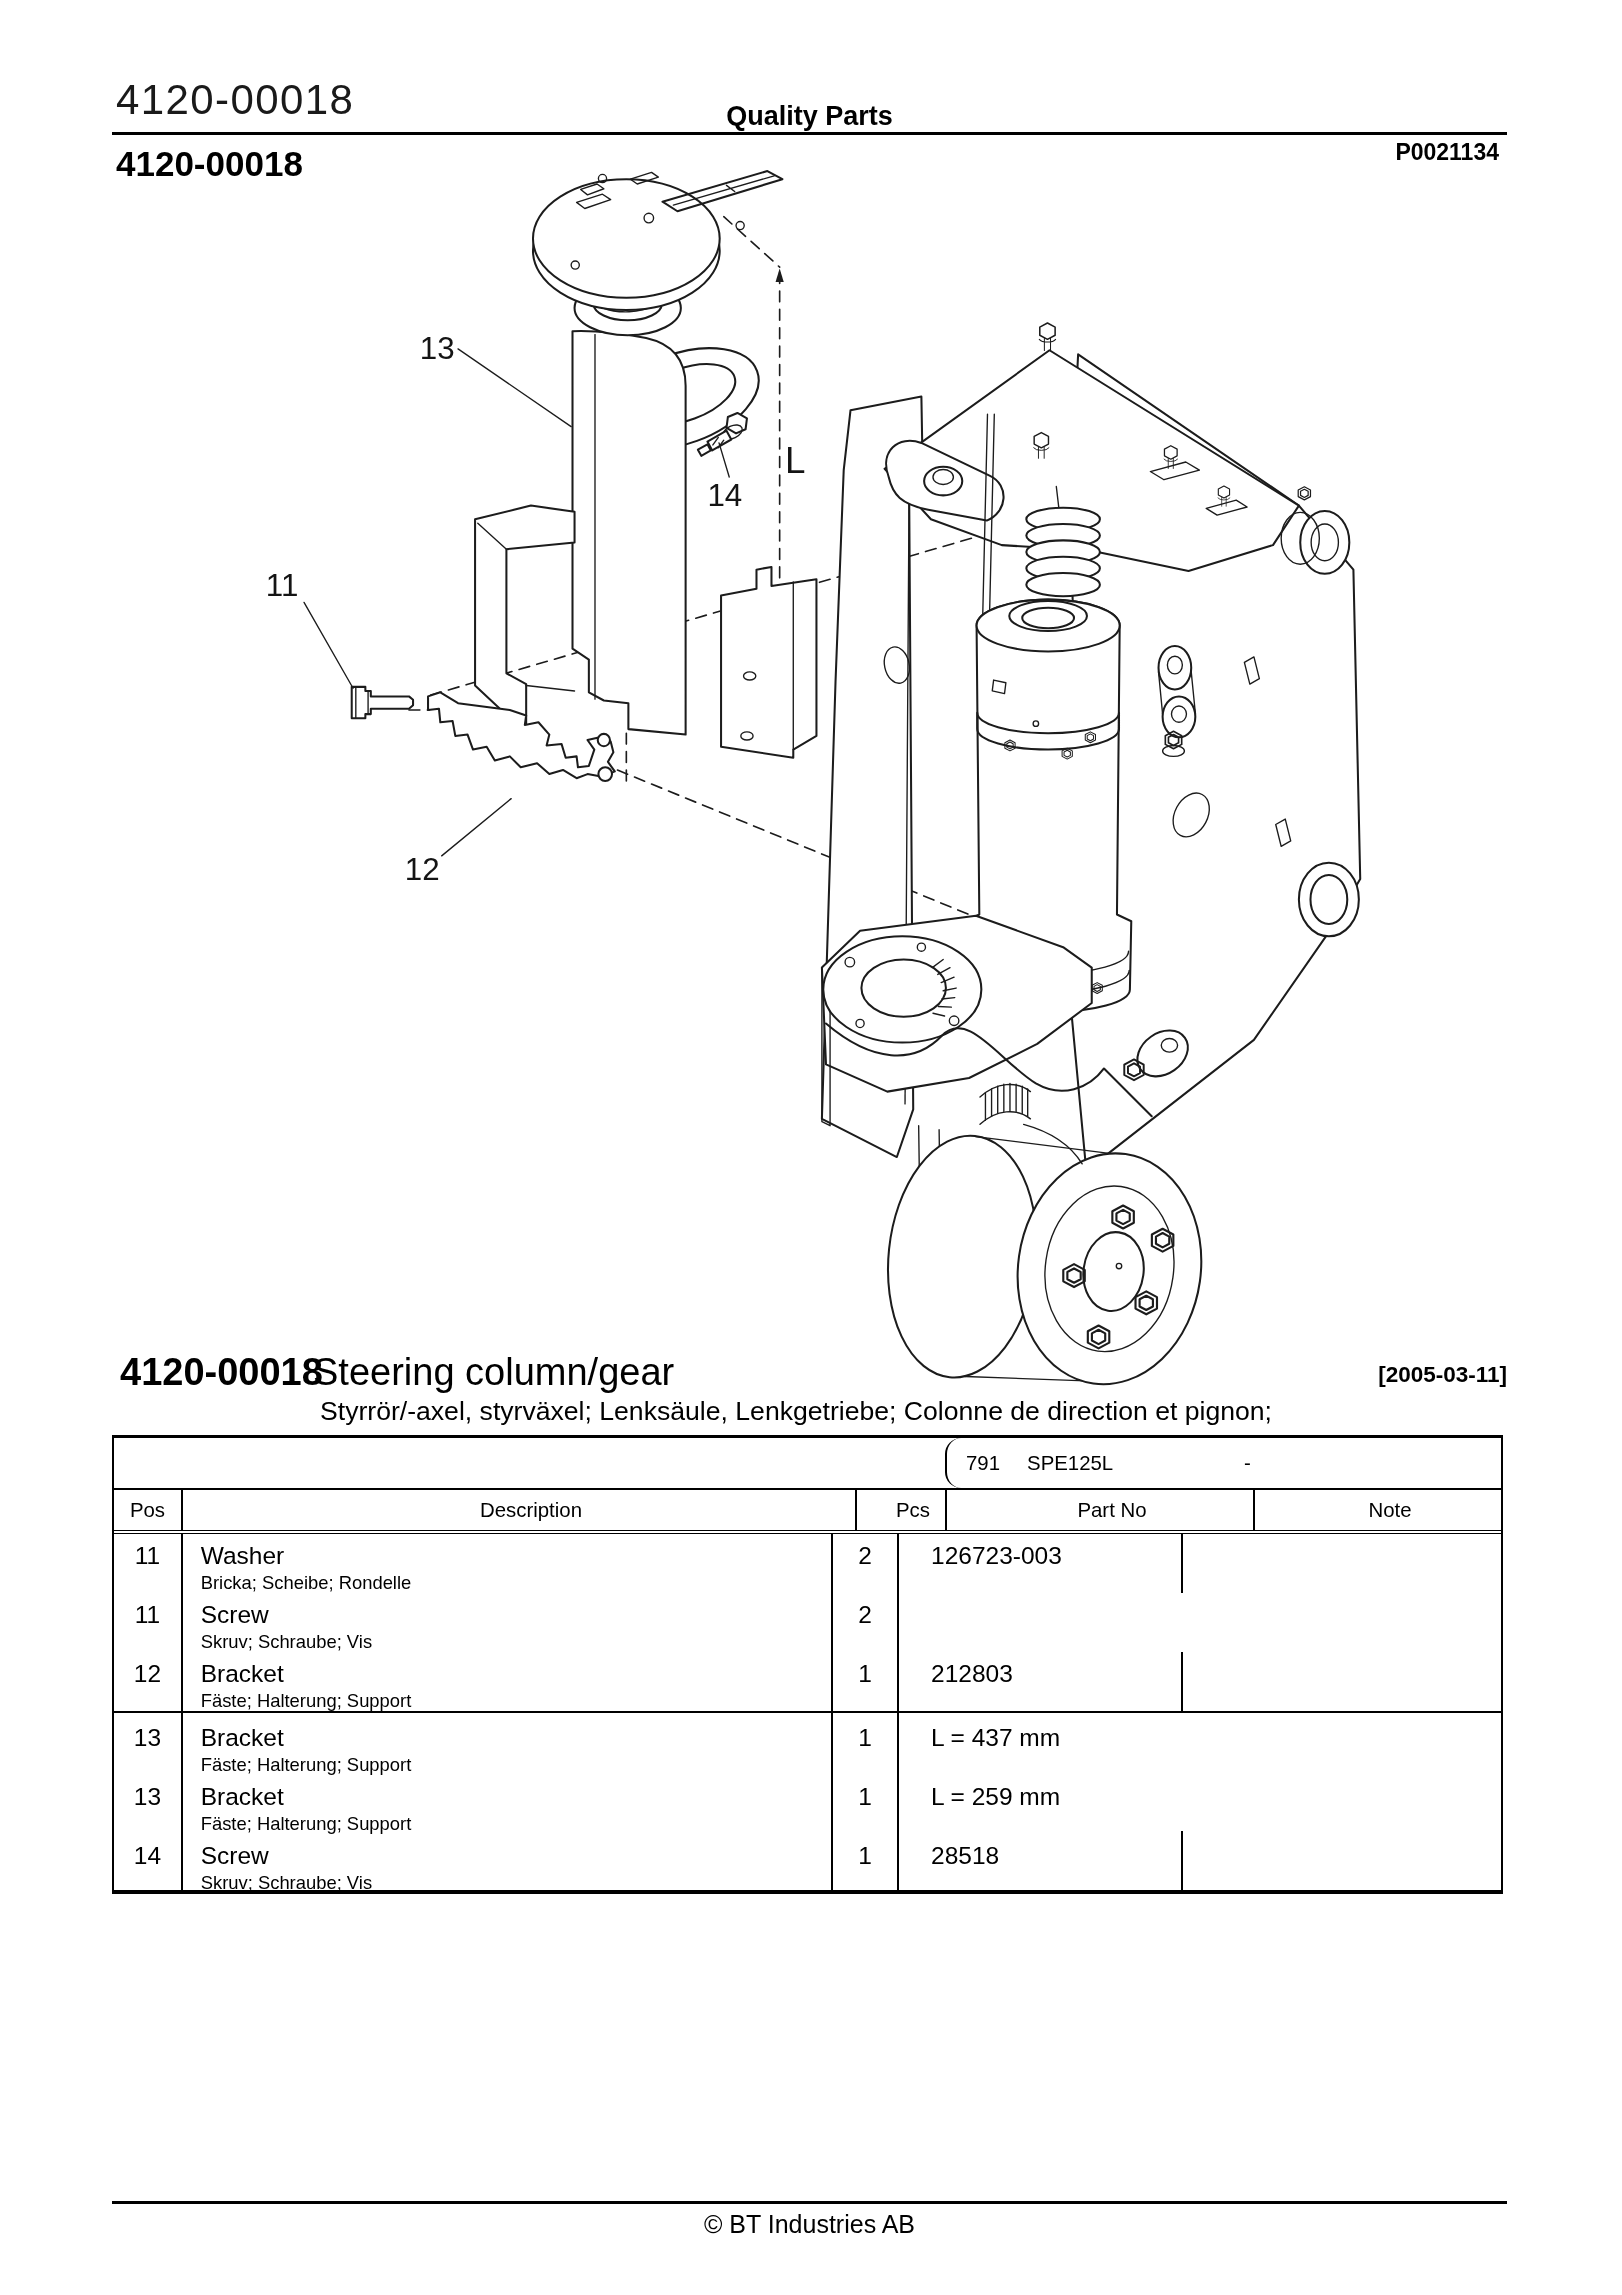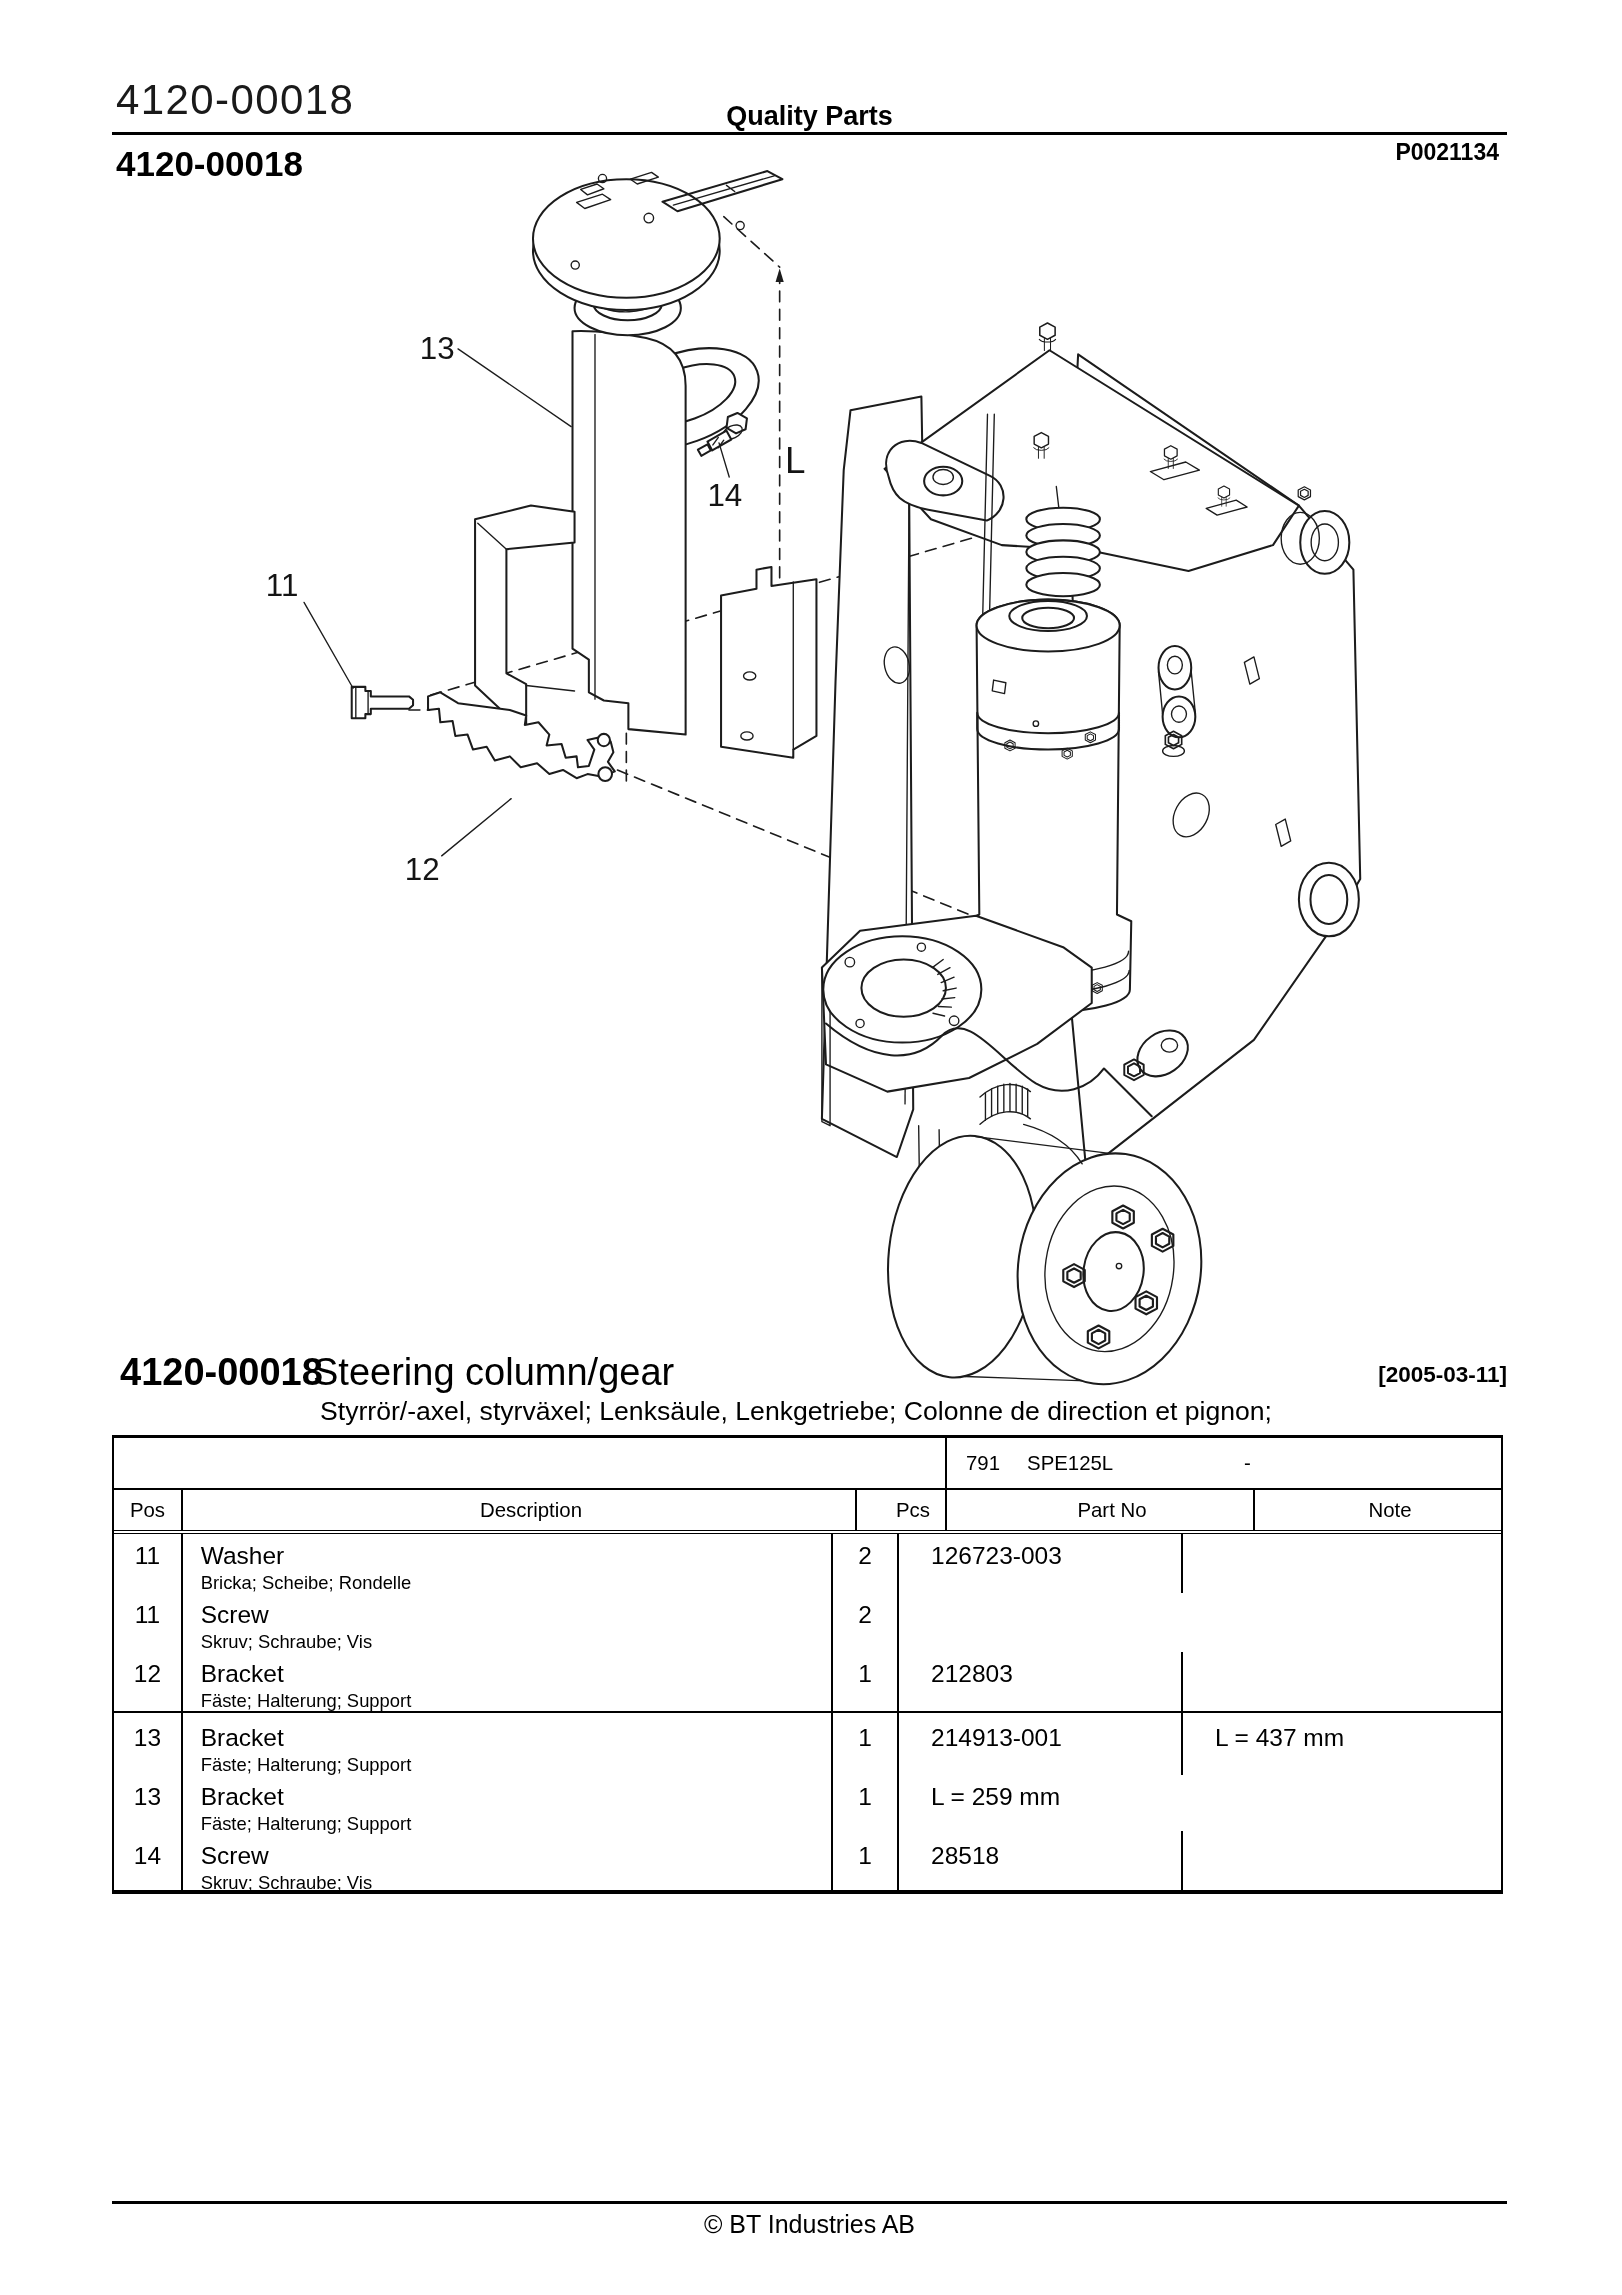--- a/index.html
+++ b/index.html
@@ -28,21 +28,21 @@
 
   
   .sec-num{left:120px;top:1352px;font-size:38px;font-weight:bold;line-height:40px;}
   .sec-title{left:313px;top:1352px;font-size:38px;font-weight:normal;line-height:40px;}
   .sec-date{left:112px;top:1362px;width:1395px;text-align:right;font-size:22.5px;font-weight:bold;}
   .sec-sub{left:320px;top:1396px;font-size:26.6px;line-height:30px;}
 
   
   .ptable{left:112px;top:1435px;width:1391px;border:2px solid #000;border-top-width:3.4px;border-bottom-width:4.8px;box-sizing:border-box;background:#fff;}
   .t-band{position:relative;height:50px;border-bottom:2px solid #000;}
-  .t-band-right{position:absolute;left:831px;right:0;top:0;bottom:0;border-left:2px solid #000;display:flex;align-items:center;font-size:20.4px;}
+  .t-band-right{position:absolute;left:831px;right:0;top:0;bottom:0;border-left:2px solid #000;display:flex;align-items:center;font-size:20.4px;border-radius:16px;}
   .t-band-right .code{margin-left:19px;}
   .t-band-right .model{margin-left:27px;}
   .t-band-right .dash{position:absolute;left:297px;}
   .t-head{display:grid;grid-template-columns:69px 650px 66px 284px auto;height:40px;border-bottom:4.1px double #000;align-items:center;font-size:20.4px;text-align:center;gap:24px;}
   .t-head > div{height:100%;display:flex;align-items:center;justify-content:center;box-sizing:border-box;}
   .bR{border-right:2px solid #000;}
   .t-group1{border-bottom:2.7px solid #000;}
   .trow{display:grid;grid-template-columns:69px 650px 66px 284px auto;}
   .t-group1 .trow{height:59px;}
   .t-group2 .trow{height:59px;}
@@ -306,21 +306,20 @@
   </div>
 
   <div class="t-group2">
     <div class="trow">
       <div class="td c-pos bR">13</div>
       <div class="td c-desc bR">
         <div class="d-main">Bracket</div>
         <div class="d-sub">Fäste; Halterung; Support</div>
       </div>
       <div class="td c-pcs bR">1</div>
-      <div class="td c-part bR">214913-001</div>
       <div class="td c-note">L = 437 mm</div>
     </div>
     <div class="trow">
       <div class="td c-pos bR">13</div>
       <div class="td c-desc bR">
         <div class="d-main">Bracket</div>
         <div class="d-sub">Fäste; Halterung; Support</div>
       </div>
       <div class="td c-pcs bR">1</div>
       <div class="td c-note">L = 259 mm</div>

